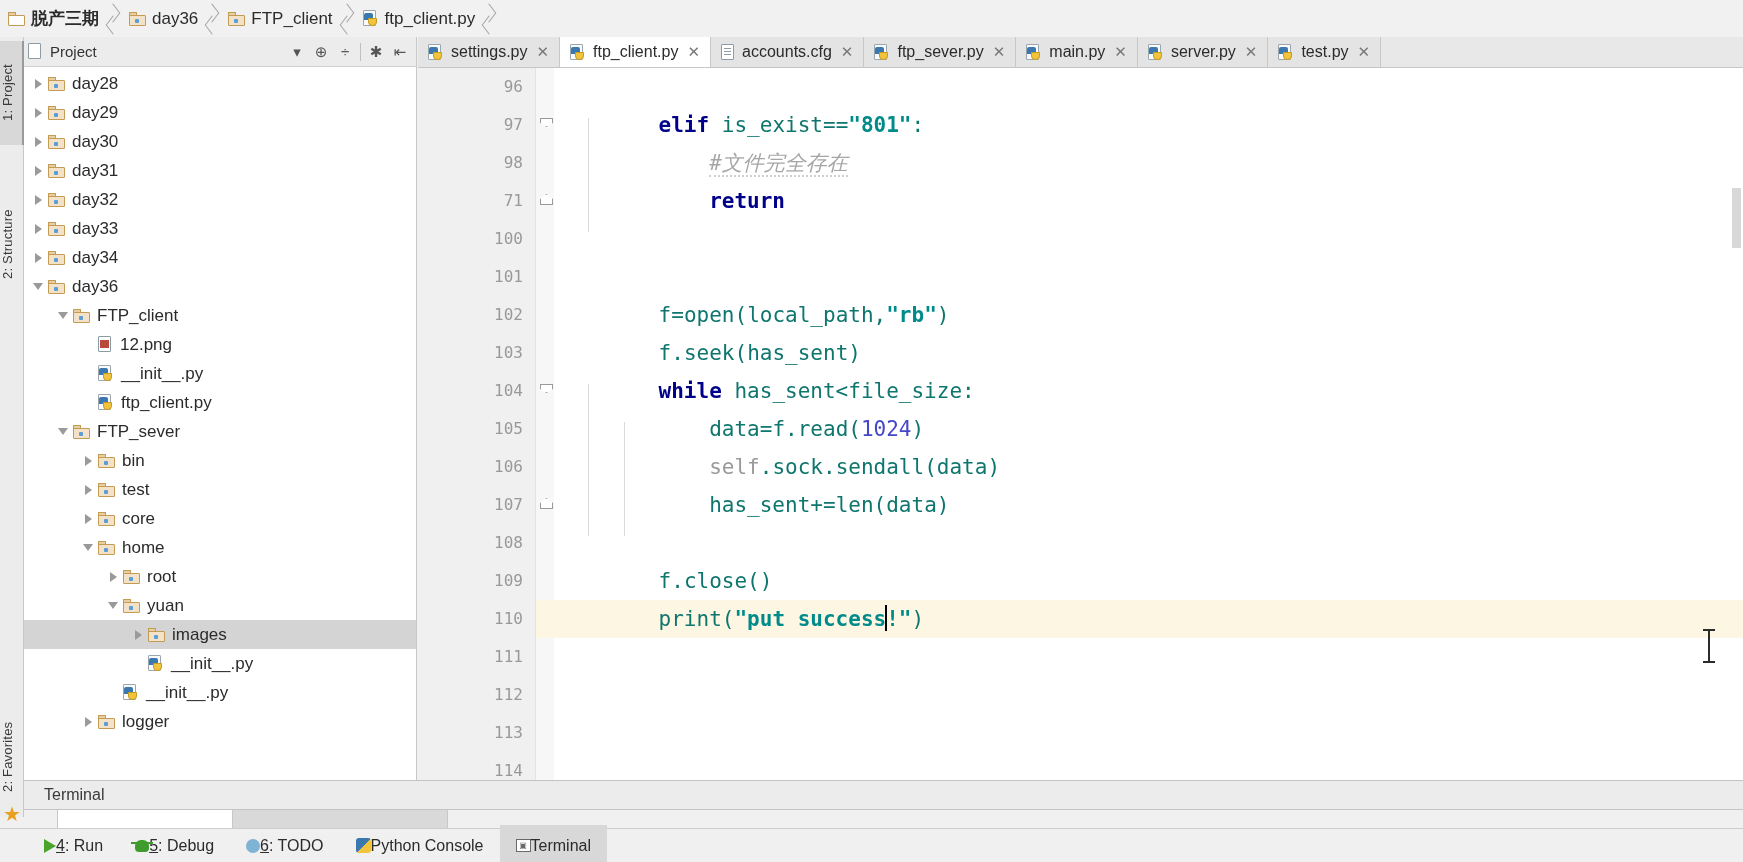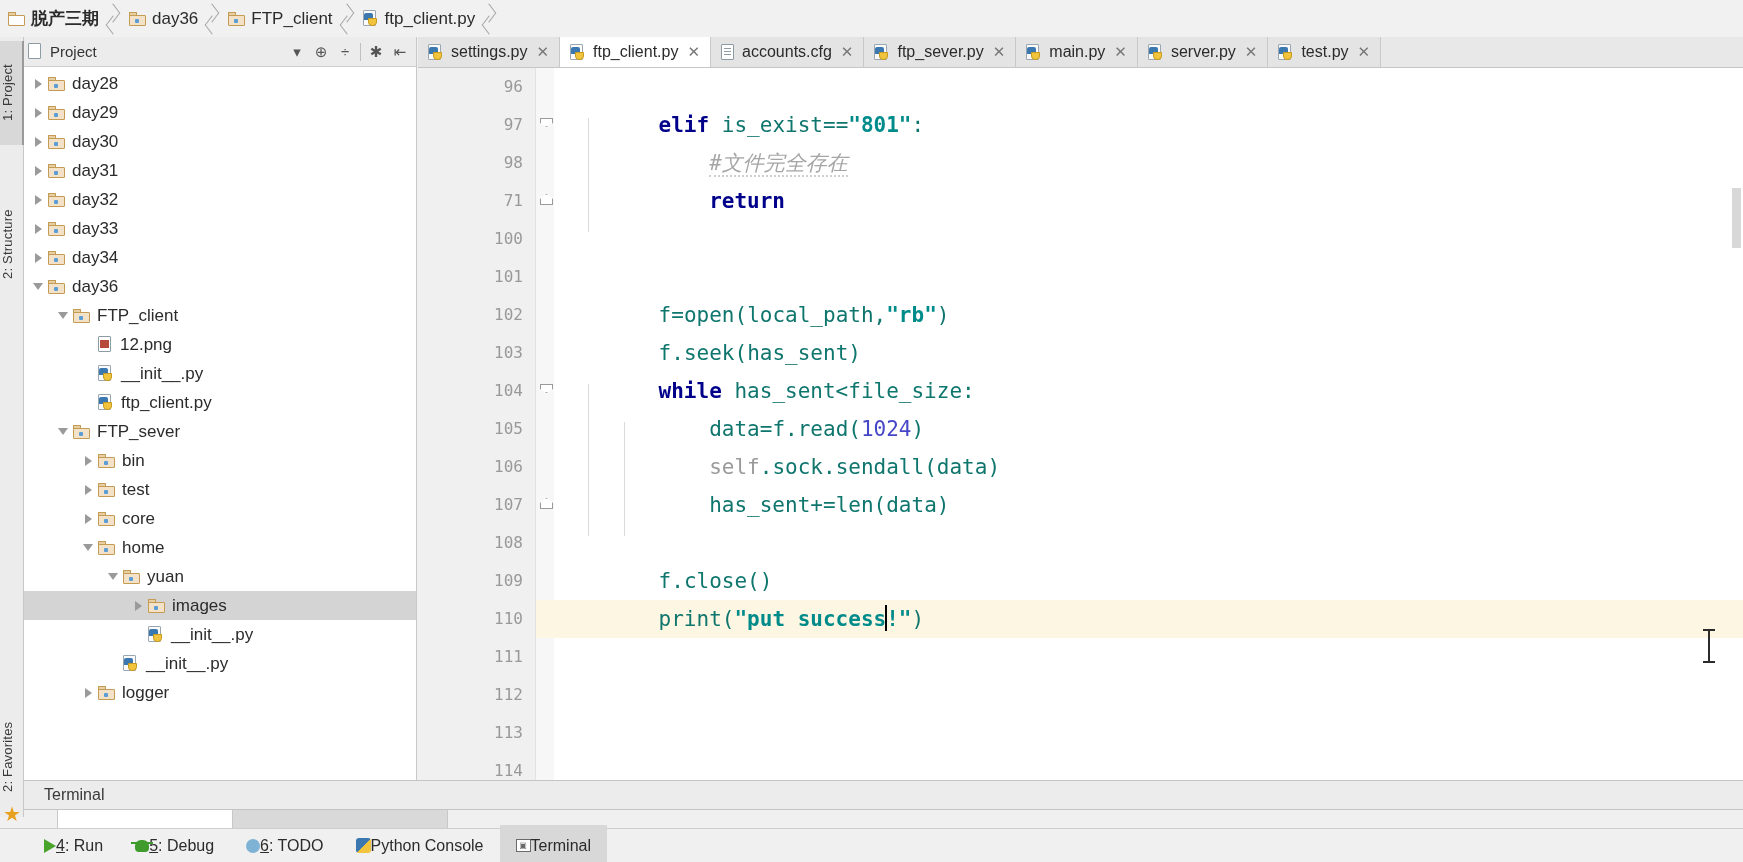--- a/index.html
+++ b/index.html
@@ -498,20 +498,32 @@
           <span style="display:inline-block;width:54px;flex:none"></span>
           <span class="tarrow down">
             <i></i>
           </span>
           <span class="ico ico-folder">
             <i class="ftab"></i>
             <i class="fbody"></i>
             <i class="fdot"></i>
           </span>
           <span class="tlabel">home</span>
+        </div>
+        <div class="trow">
+          <span style="display:inline-block;width:79px;flex:none"></span>
+          <span class="tarrow right">
+            <i></i>
+          </span>
+          <span class="ico ico-folder">
+            <i class="ftab"></i>
+            <i class="fbody"></i>
+            <i class="fdot"></i>
+          </span>
+          <span class="tlabel">root</span>
         </div>
         <div class="trow">
           <span style="display:inline-block;width:79px;flex:none"></span>
           <span class="tarrow down">
             <i></i>
           </span>
           <span class="ico ico-folder">
             <i class="ftab"></i>
             <i class="fbody"></i>
             <i class="fdot"></i>

